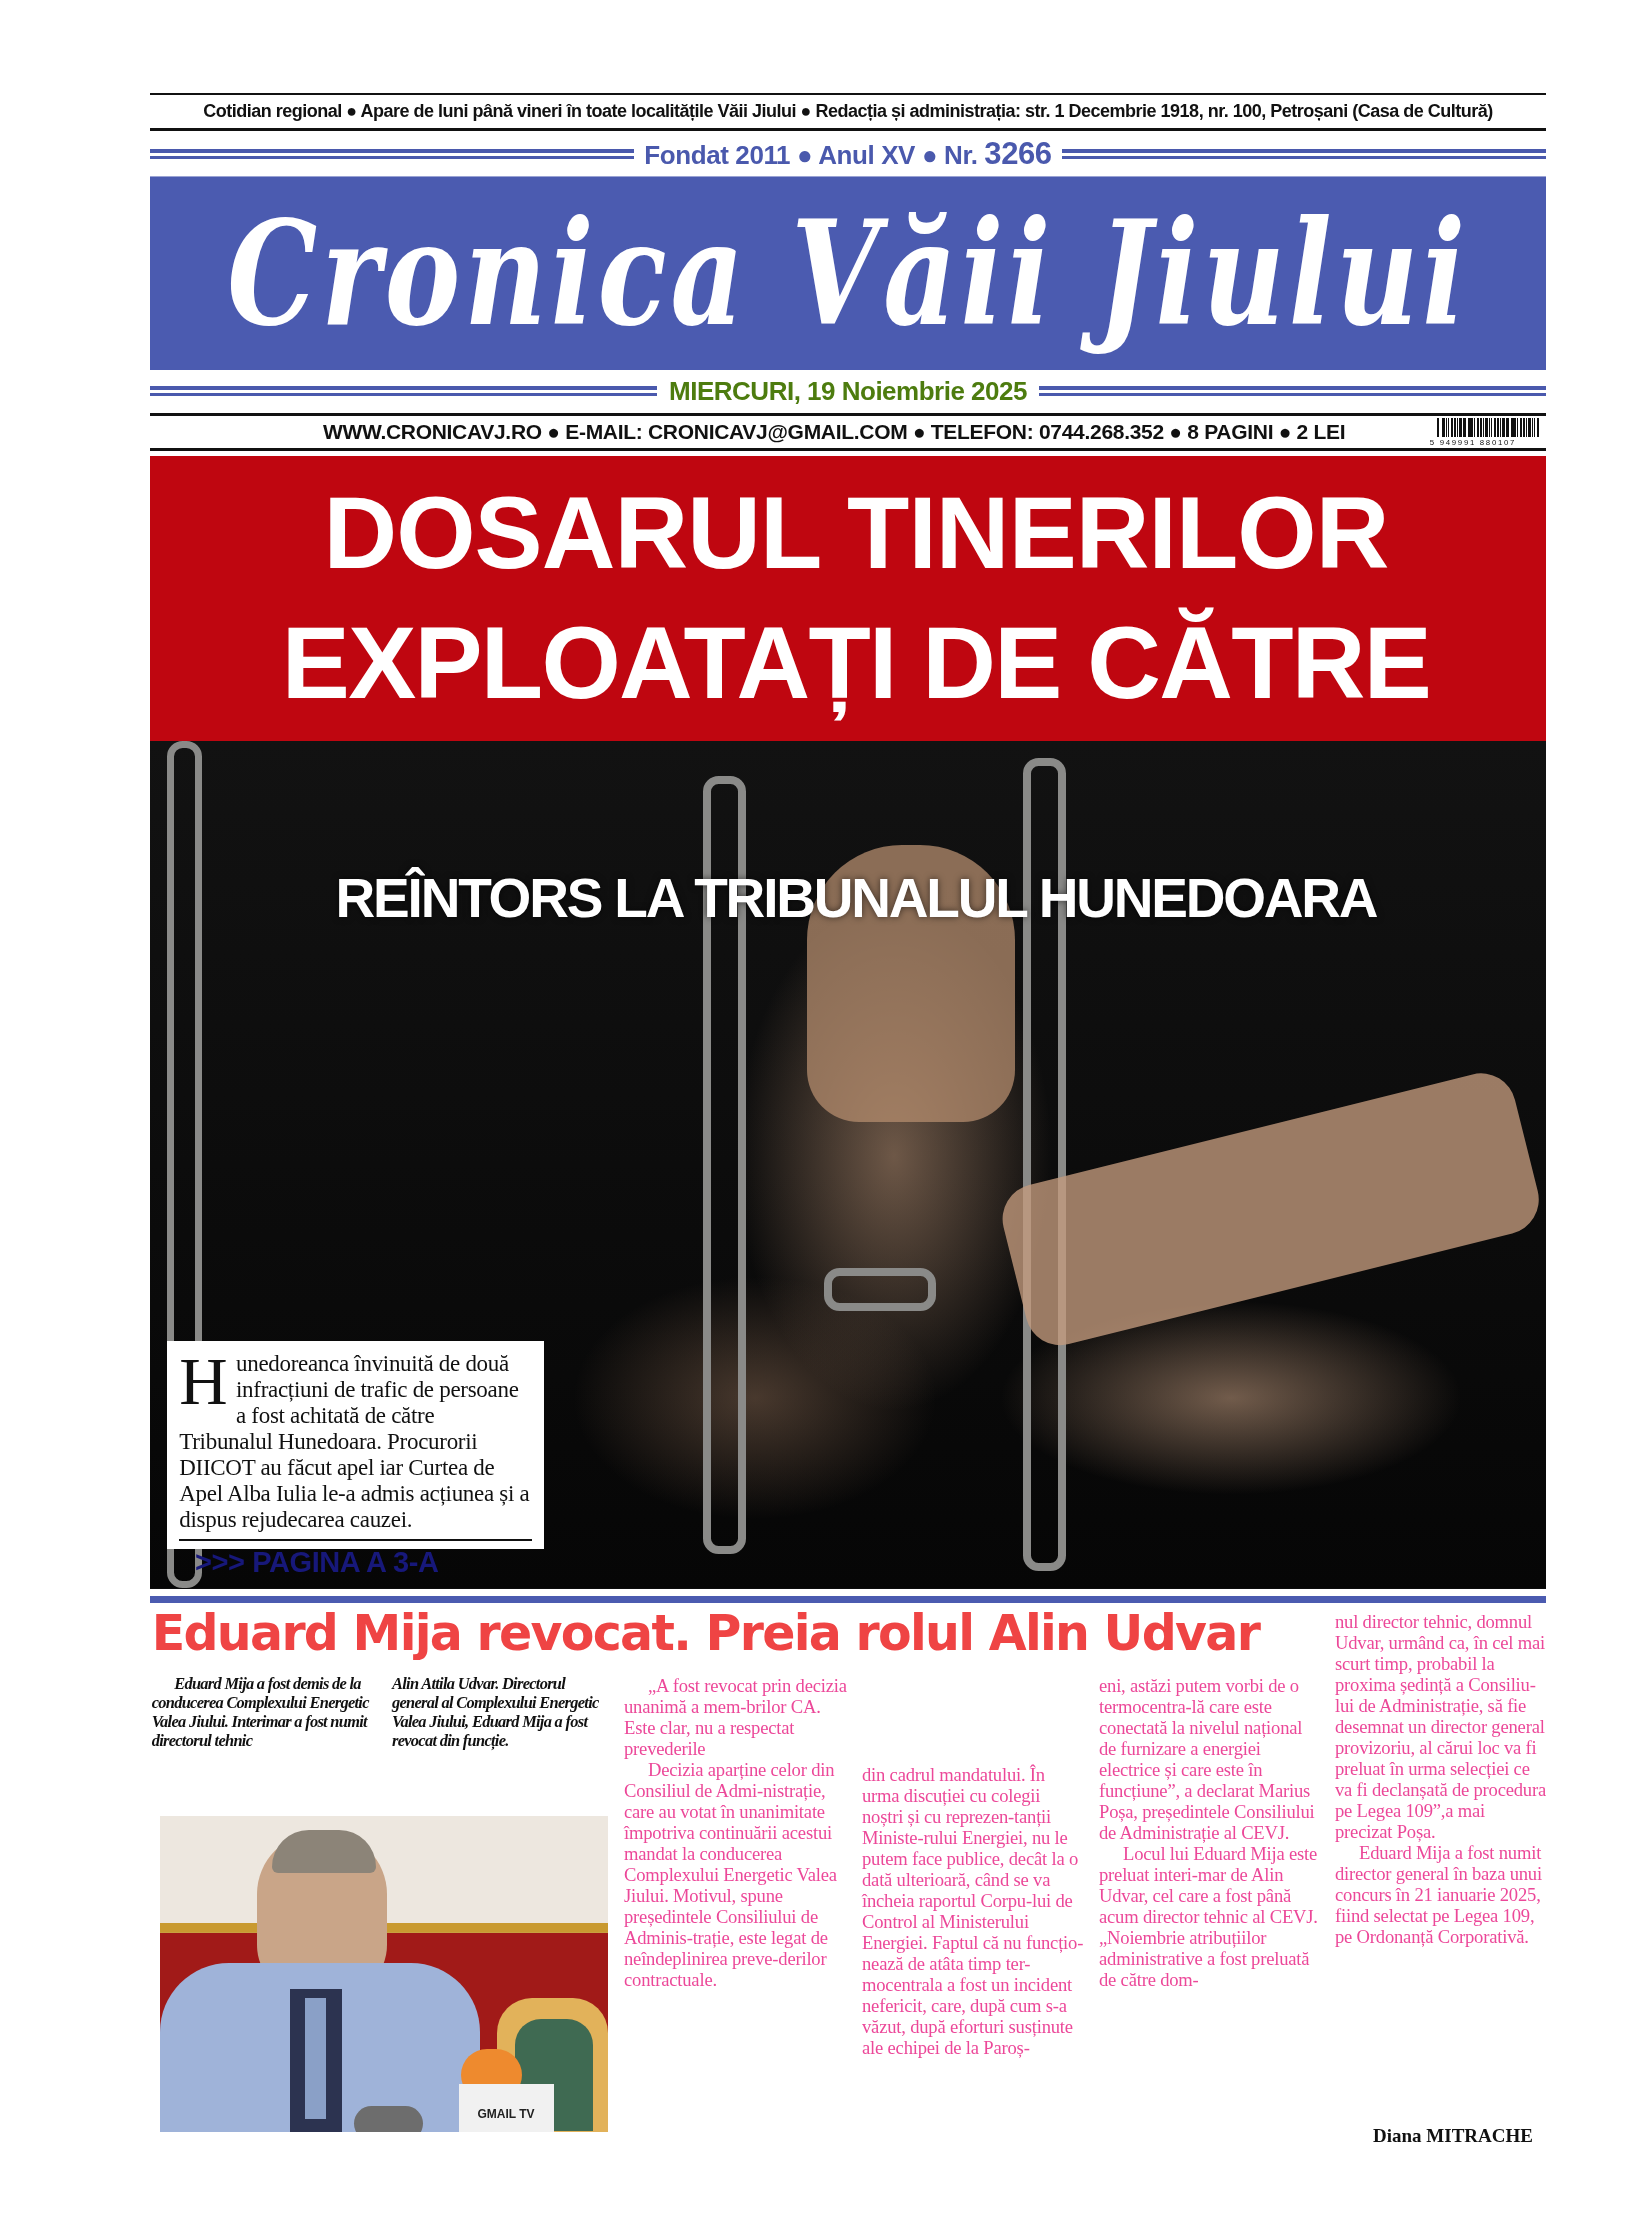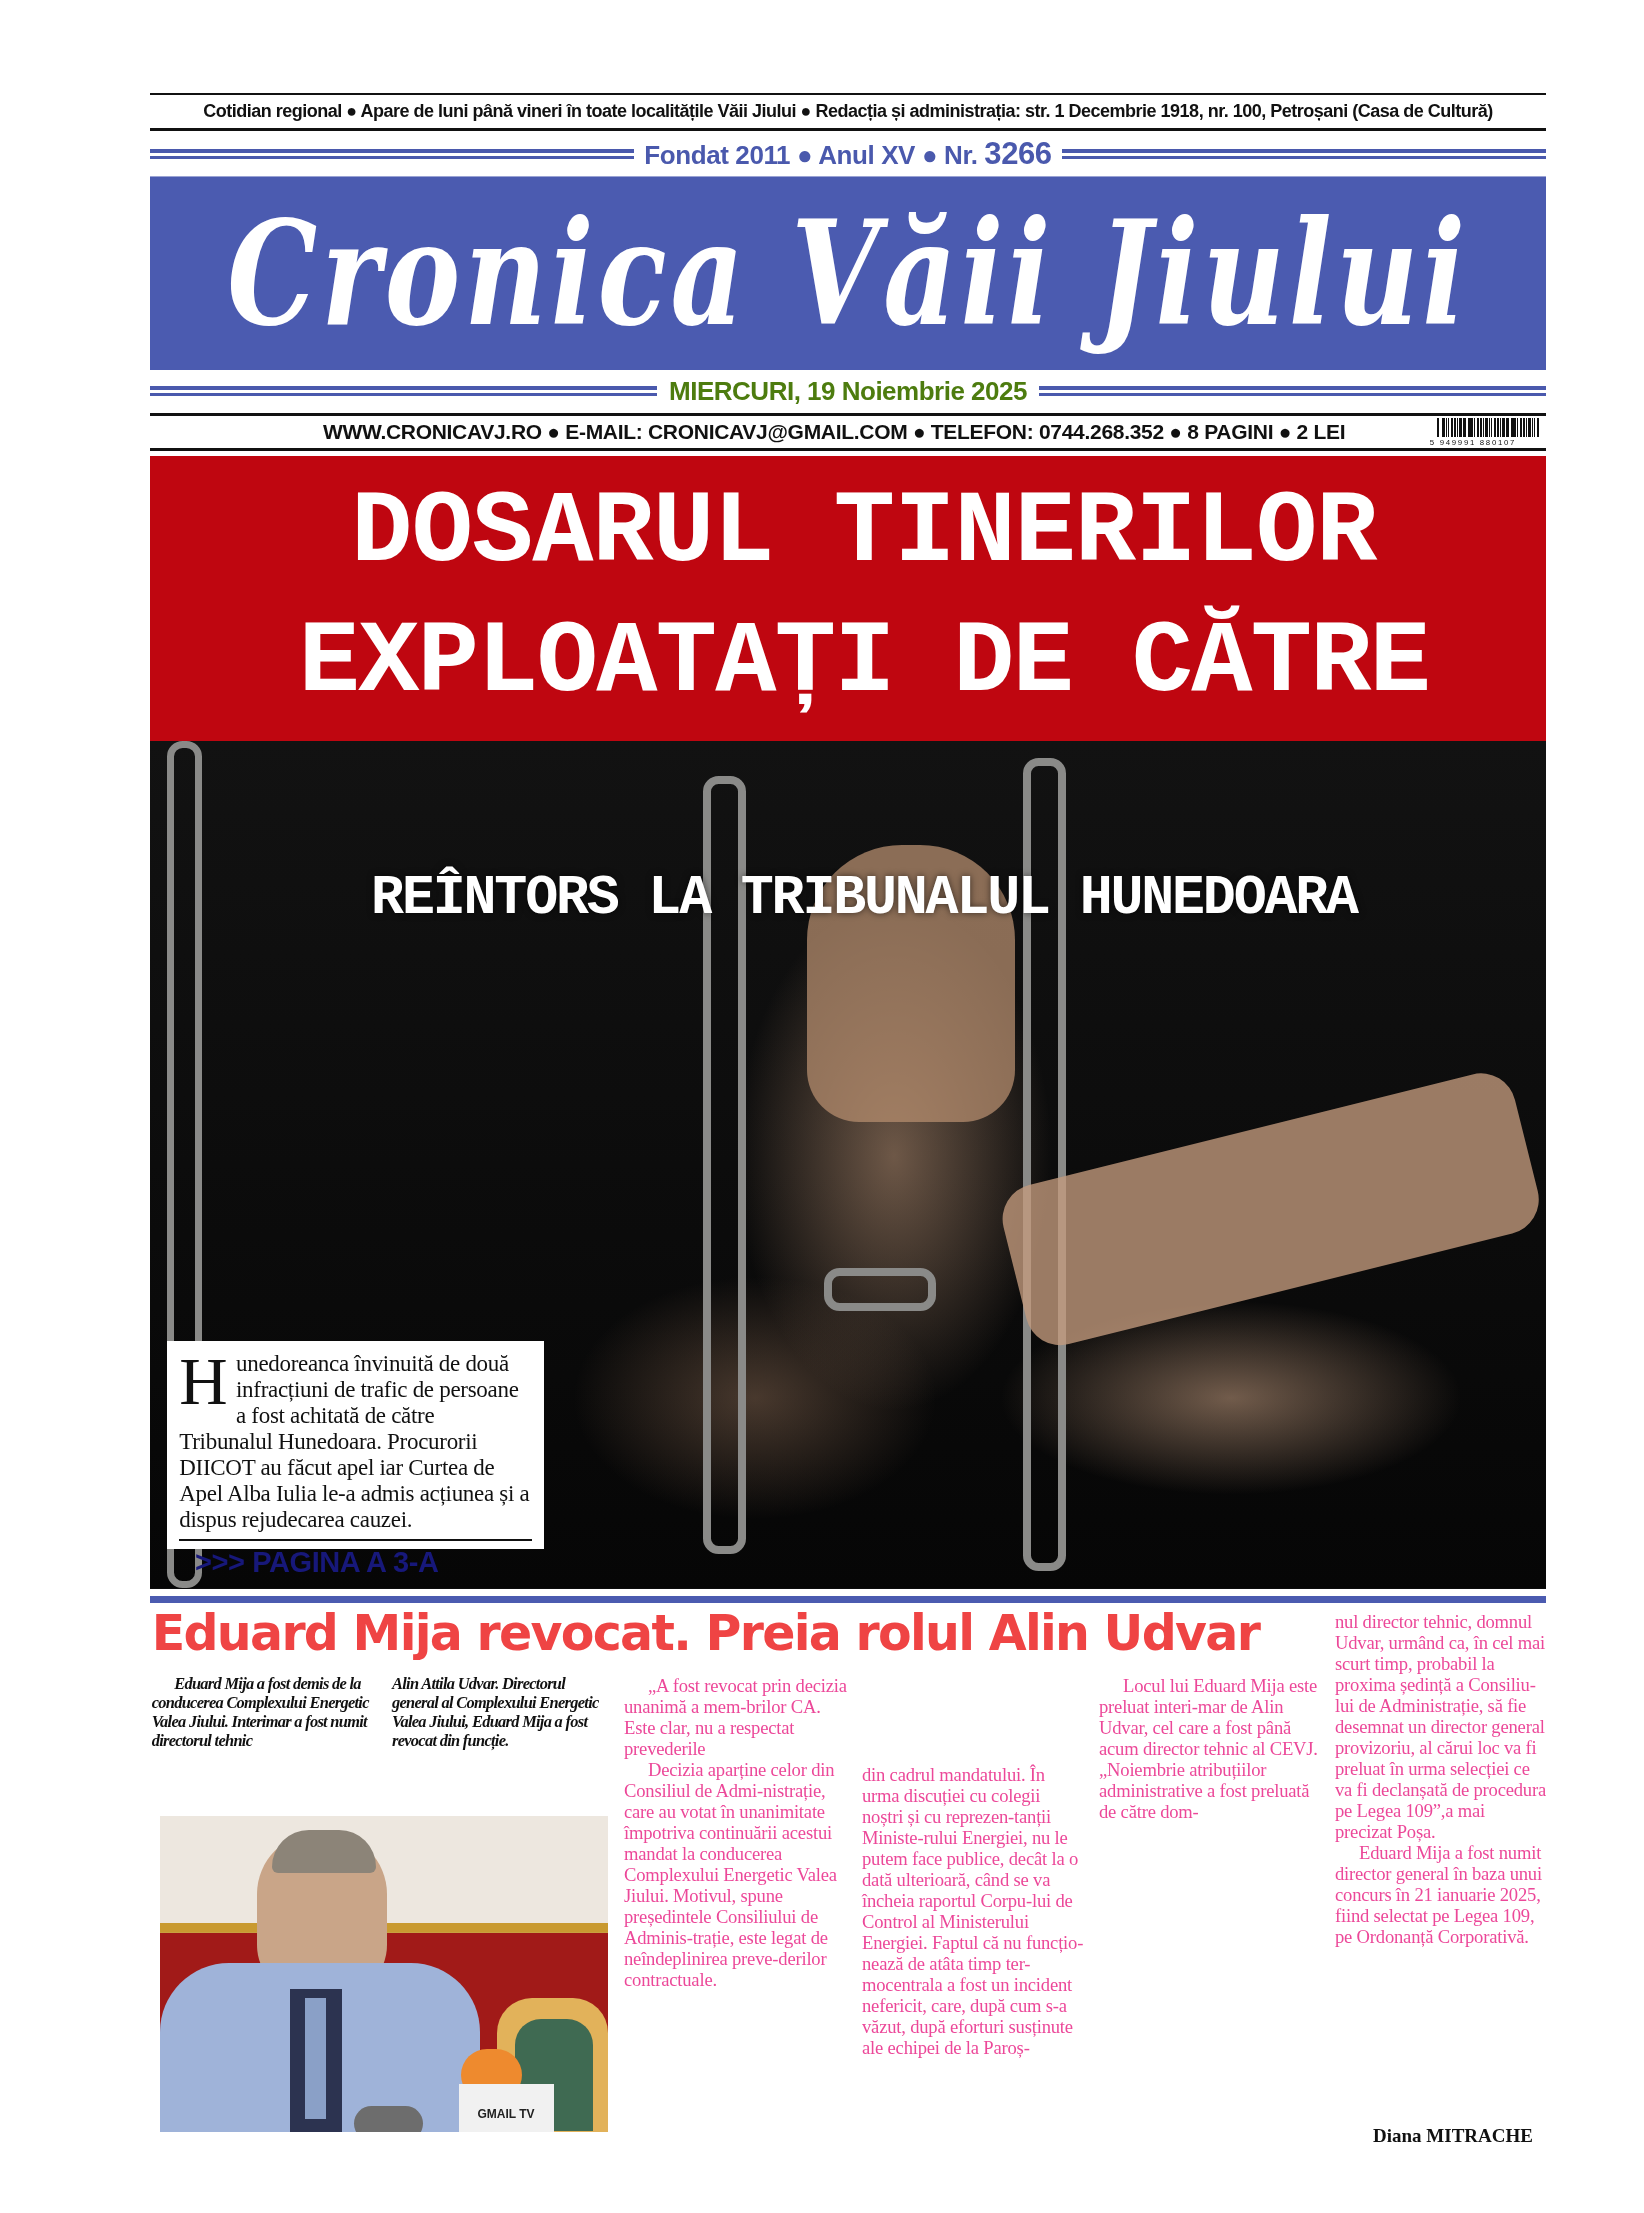--- a/index.html
+++ b/index.html
@@ -68,22 +68,22 @@
   }
   .lead-photo { position: absolute; left: 0; top: 285px; width: 1396px; height: 847px;
     background:
       radial-gradient(ellipse 225px 363px at 744px 415px, rgba(190,150,120,0.55), rgba(0,0,0,0) 70%),
       radial-gradient(ellipse 329px 138px at 1081px 657px, rgba(200,160,130,0.55), rgba(0,0,0,0) 70%),
       radial-gradient(ellipse 259px 173px at 605px 657px, rgba(150,115,90,0.45), rgba(0,0,0,0) 70%),
       linear-gradient(180deg, #121212, #060606);
   }
   .chain { position: absolute; border: 8.6px solid #8a8a88; border-radius: 15.6px; }
   .headline-line {
-    position: absolute; left: 16px; width: 1396px; text-align: center; color: #fff;
-    font-family: Liberation Mono, monospace; font-weight: 700; white-space: nowrap; line-height: 1;
+    position: absolute; left: 8px; width: 1396px; text-align: center; color: #fff;
+    font-family: Liberation Sans, sans-serif; font-weight: 700; white-space: nowrap; line-height: 1;
   }
   .hl1 { top: 26px; font-size: 102px; letter-spacing: -0.9px; }
   .hl2 { top: 156px; font-size: 102px; letter-spacing: -1.7px; }
   .hl3 { top: 298px; font-size: 86px; letter-spacing: -1.7px; text-shadow: 0 0 7px rgba(0,0,0,0.6); }
   .hl4 { top: 415px; font-size: 55px; letter-spacing: -2.2px; text-shadow: 0 0 7px rgba(0,0,0,0.6); }
 
   .teaser {
     position: absolute; left: 17.3px; top: 885px; width: 377px; height: 208px;
     background: #fff; padding: 10.4px 12px 0 12px;
   }
@@ -212,20 +212,21 @@
   </div>
 
   <div class="body-col" style="left:474px;top:1582px;width:223px;">
     <p class="ind">„A fost revocat prin decizia unanimă a mem-brilor CA. Este clar, nu a respectat prevederile</p>
     <p class="ind">Decizia aparține celor din Consiliul de Admi-nistrație, care au votat în unanimitate împotriva continuării acestui mandat la conducerea Complexului Energetic Valea Jiului. Motivul, spune președintele Consiliului de Adminis-trație, este legat de neîndeplinirea preve-derilor contractuale.</p>
   </div>
   <div class="body-col" style="left:712px;top:1671px;width:223px;">
     <p>din cadrul mandatului. În urma discuției cu colegii noștri și cu reprezen-tanții Ministe-rului Energiei, nu le putem face publice, decât la o dată ulterioară, când se va încheia raportul Corpu-lui de Control al Ministerului Energiei. Faptul că nu funcțio-nează de atâta timp ter-mocentrala a fost un incident nefericit, care, după cum s-a văzut, după eforturi susținute ale echipei de la Paroș-</p>
   </div>
   <div class="body-col" style="left:949px;top:1582px;width:223px;">
+    <p>eni, astăzi putem vorbi de o termocentra-lă care este conectată la nivelul național de furnizare a energiei electrice și care este în funcțiune”, a declarat Marius Poșa, președintele Consiliului de Administrație al CEVJ.</p>
     <p class="ind">Locul lui Eduard Mija este preluat interi-mar de Alin Udvar, cel care a fost până acum director tehnic al CEVJ. „Noiembrie atribuțiilor administrative a fost preluată de către dom-</p>
   </div>
   <div class="body-col" style="left:1185px;top:1518px;width:211px;">
     <p>nul director tehnic, domnul Udvar, urmând ca, în cel mai scurt timp, probabil la proxima ședință a Consiliu-lui de Administrație, să fie desemnat un director general provizoriu, al cărui loc va fi preluat în urma selecției ce va fi declanșată de procedura pe Legea 109”,a mai precizat Poșa.</p>
     <p class="ind">Eduard Mija a fost numit director general în baza unui concurs în 21 ianuarie 2025, fiind selectat pe Legea 109, pe Ordonanță Corporativă.</p>
   </div>
 
   <div class="byline">Diana MITRACHE</div>
 </div>
 

